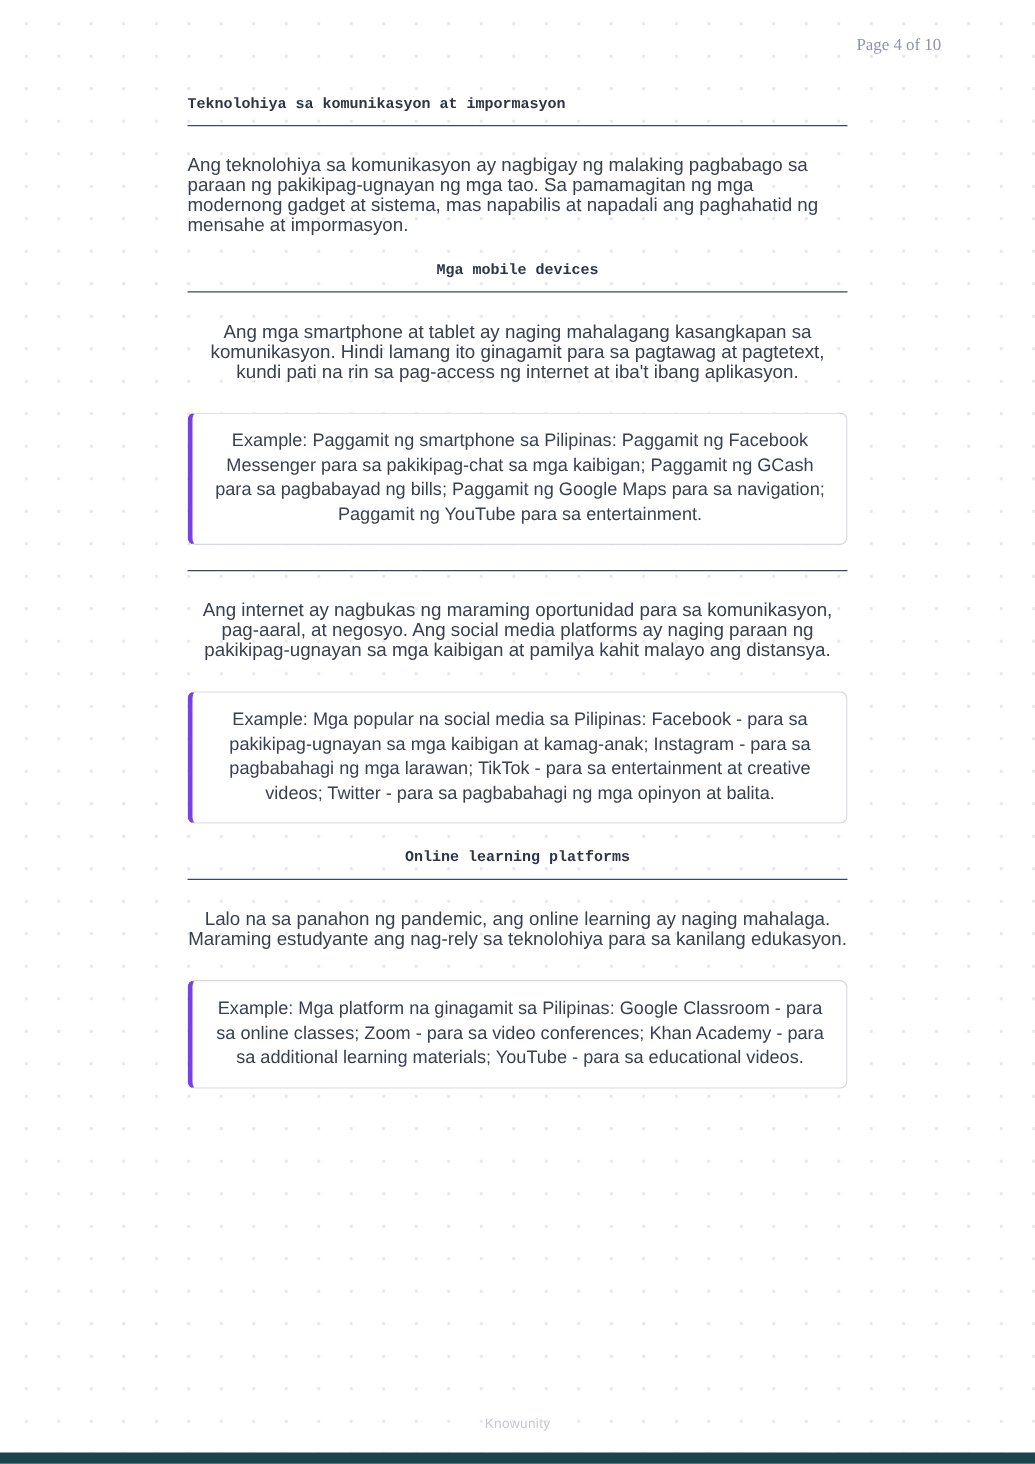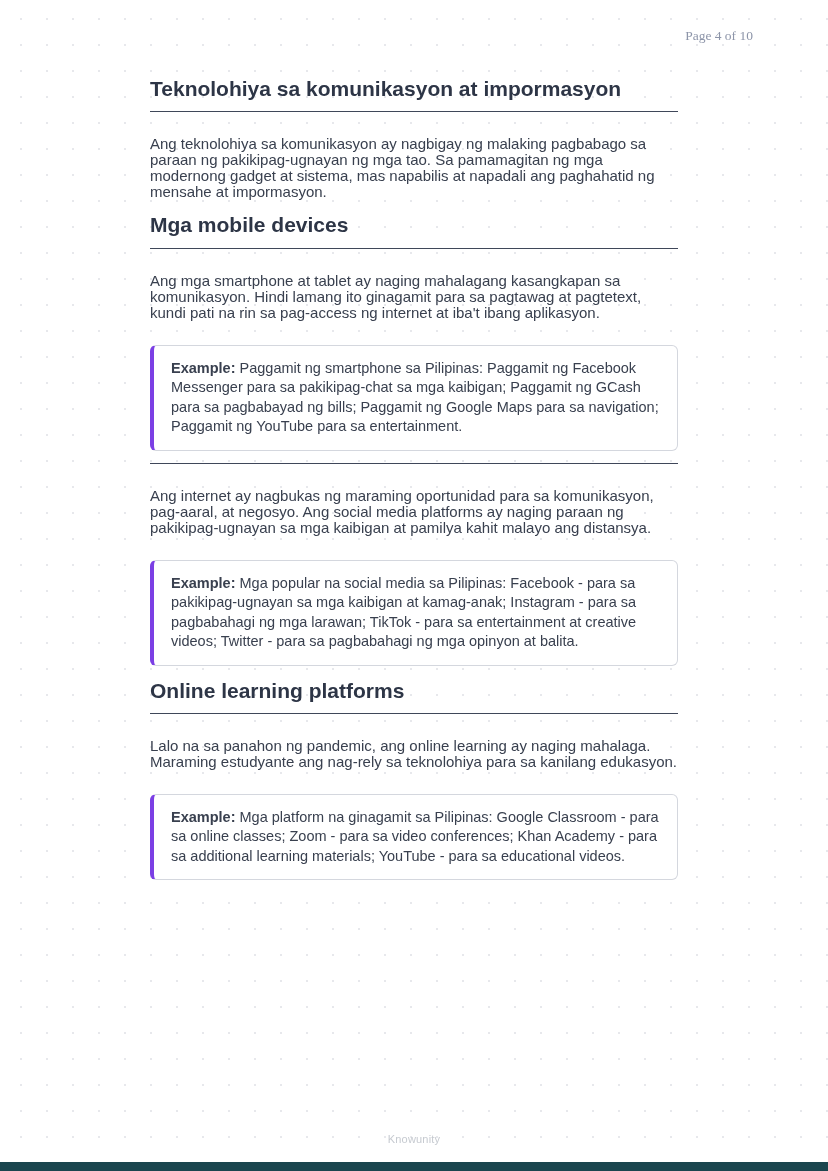--- a/index.html
+++ b/index.html
@@ -32,26 +32,27 @@
     font-size: 13.5px;
     color: var(--page-indicator);
     text-align: center;
   }
   .content {
     position: absolute;
     top: 76px;
     left: 150px;
     width: 528px;
   }
-  .section:not(:first-child) { margin-top: 12px; }
+  .section:not(:first-child) { margin-top: 20px; text-align: center; }
   .section-heading {
-    font-size: 21px;
+    font-size: 12px;
     font-weight: 700;
     color: var(--heading);
     line-height: 1.25;
+    font-family: Liberation Mono, monospace;
   }
   .heading-rule {
     margin-top: 9px;
     border: none;
     border-top: 1px solid var(--rule);
     height: 0;
   }
   .para {
     margin-top: 24px;
     font-size: 15px;
@@ -62,21 +63,21 @@
     margin-top: 24px;
     background: #ffffff;
     border: 1px solid var(--box-border);
     border-left: 4px solid var(--accent);
     border-radius: 6px;
     padding: 13px 16px 13px 17px;
     font-size: 14.5px;
     line-height: 19.5px;
     color: var(--text);
   }
-  .example-label { font-weight: 700; }
+  .example-label { font-weight: 400; }
   .footer-brand {
     position: absolute;
     bottom: 26px;
     left: 0;
     width: 100%;
     text-align: center;
     font-size: 11px;
     font-weight: 500;
     color: var(--footer-text);
     letter-spacing: 0.2px;

